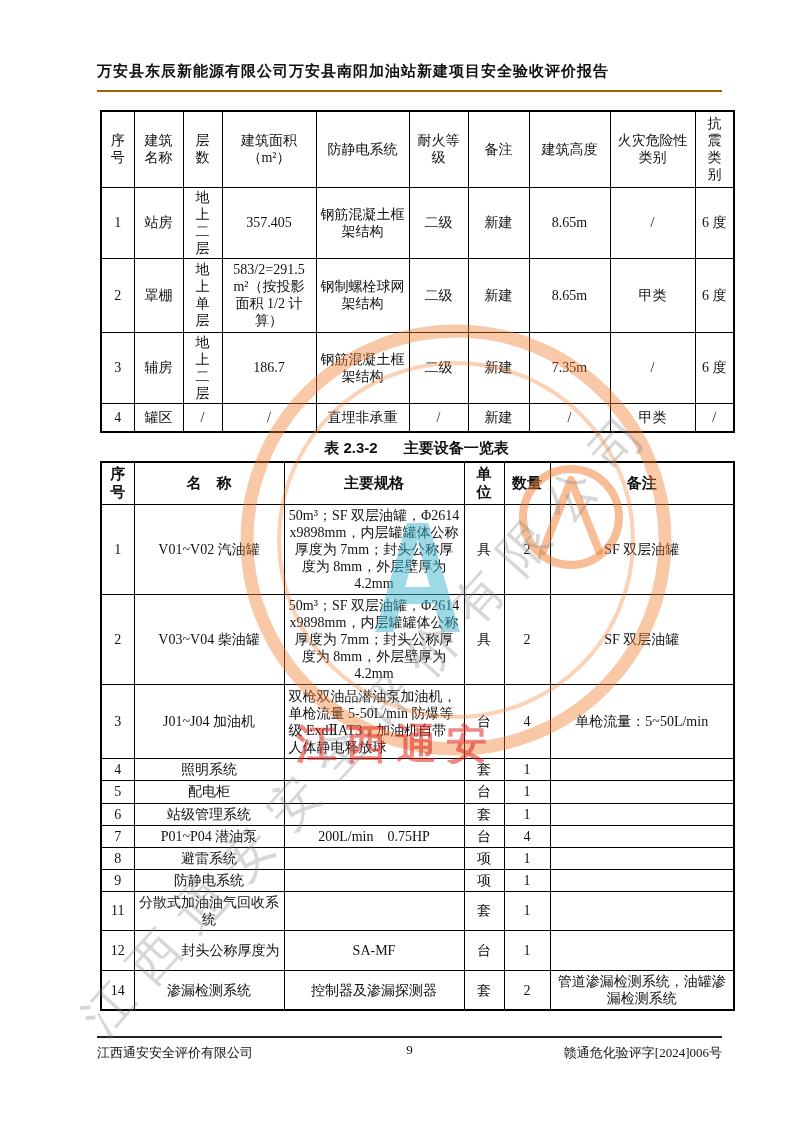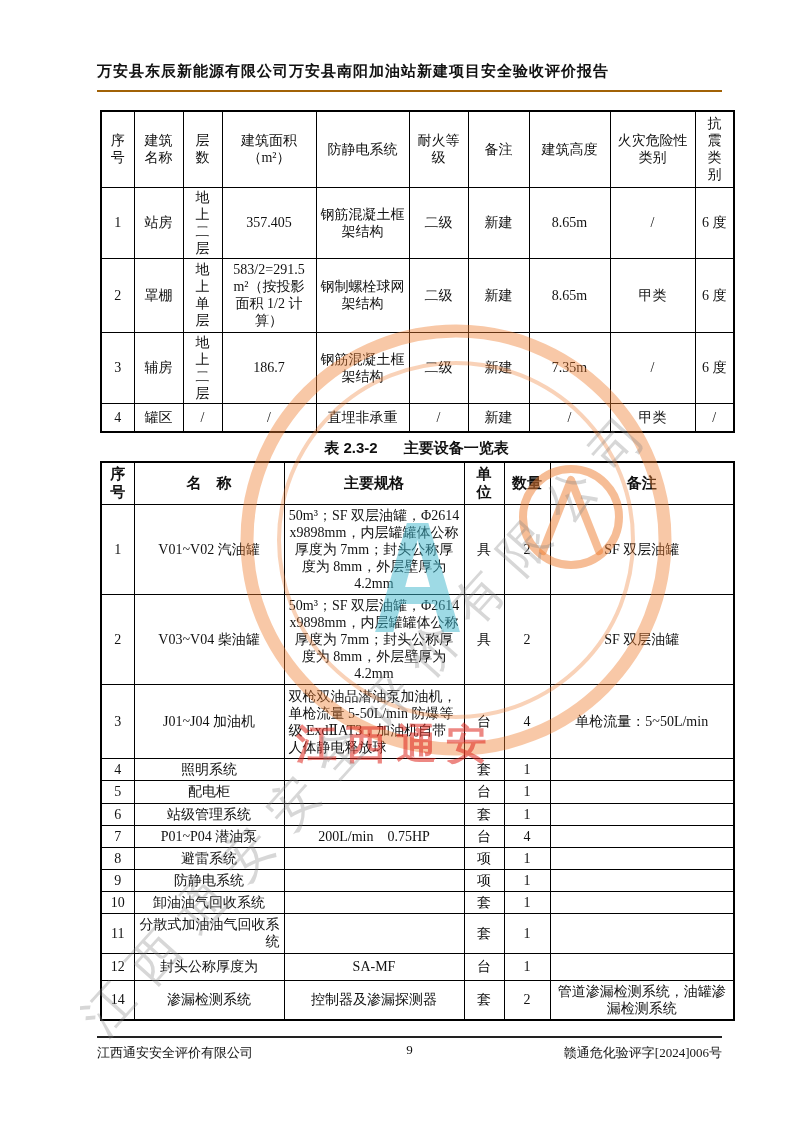--- a/index.html
+++ b/index.html
@@ -267,28 +267,20 @@
         </tr>
         <tr>
           <td>9</td>
           <td>防静电系统</td>
           <td></td>
           <td>项</td>
           <td>1</td>
           <td></td>
         </tr>
         <tr>
-          <td>10</td>
-          <td>卸油油气回收系统</td>
-          <td></td>
-          <td>套</td>
-          <td>1</td>
-          <td></td>
-        </tr>
-        <tr>
           <td>11</td>
           <td>分散式加油油气回收系统</td>
           <td></td>
           <td>套</td>
           <td>1</td>
           <td></td>
         </tr>
         <tr>
           <td>12</td>
           <td>封头公称厚度为</td>

